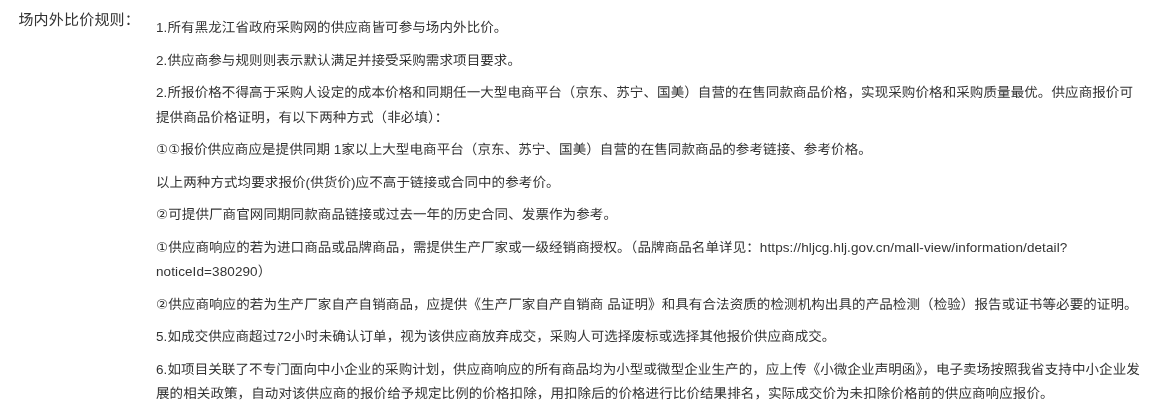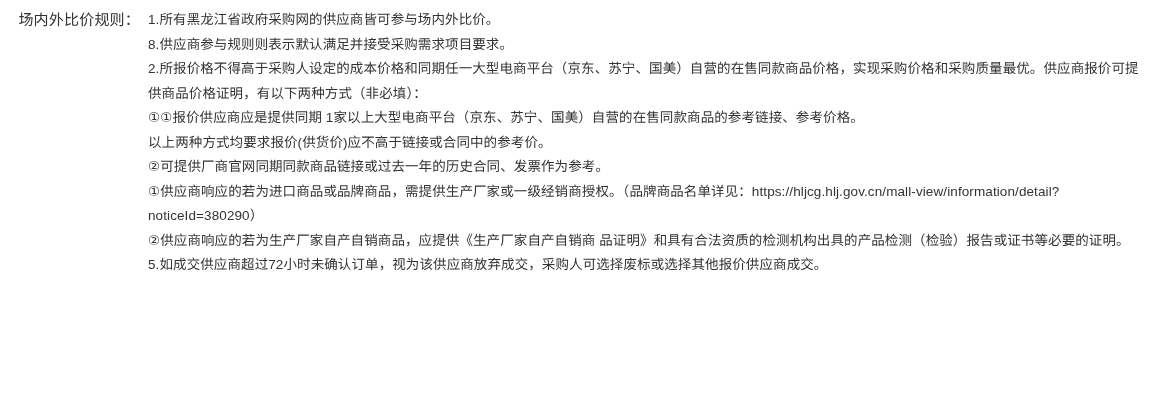--- a/index.html
+++ b/index.html
@@ -35,40 +35,41 @@
     letter-spacing: 0.2px;
   }
   .rule-body {
     flex: 1 1 auto;
     min-width: 0;
     font-size: 13.5px;
     line-height: 24.5px;
     color: #333333;
   }
   .rule-body p {
-    margin: 0;
+    margin: 8px;
     padding: 0;
     text-align: left;
     word-break: break-word;
     letter-spacing: 0.1px;
   }
   .rule-body p.hang {
     
     text-indent: 0;
   }
 </style>
 </head>
 <body>
 
 <div class="doc-wrap">
   <div class="rule-label">场内外比价规则：</div>
   <div class="rule-body">
     <p class="hang">1.所有黑龙江省政府采购网的供应商皆可参与场内外比价。</p>
-    <p class="hang">8.供应商参与规则则表示默认满足并接受采购需求项目要求。</p>
+    <p class="hang">2.供应商参与规则则表示默认满足并接受采购需求项目要求。</p>
     <p class="hang">2.所报价格不得高于采购人设定的成本价格和同期任一大型电商平台（京东、苏宁、国美）自营的在售同款商品价格，实现采购价格和采购质量最优。供应商报价可提供商品价格证明，有以下两种方式（非必填）：</p>
     <p class="hang">①①报价供应商应是提供同期 1家以上大型电商平台（京东、苏宁、国美）自营的在售同款商品的参考链接、参考价格。</p>
     <p class="hang">以上两种方式均要求报价(供货价)应不高于链接或合同中的参考价。</p>
     <p class="hang">②可提供厂商官网同期同款商品链接或过去一年的历史合同、发票作为参考。</p>
     <p class="hang">①供应商响应的若为进口商品或品牌商品，需提供生产厂家或一级经销商授权。（品牌商品名单详见：https://hljcg.hlj.gov.cn/mall-view/information/detail?noticeId=380290）</p>
     <p class="hang">②供应商响应的若为生产厂家自产自销商品，应提供《生产厂家自产自销商 品证明》和具有合法资质的检测机构出具的产品检测（检验）报告或证书等必要的证明。</p>
     <p class="hang">5.如成交供应商超过72小时未确认订单，视为该供应商放弃成交，采购人可选择废标或选择其他报价供应商成交。</p>
+    <p class="hang">6.如项目关联了不专门面向中小企业的采购计划，供应商响应的所有商品均为小型或微型企业生产的，应上传《小微企业声明函》，电子卖场按照我省支持中小企业发展的相关政策，自动对该供应商的报价给予规定比例的价格扣除，用扣除后的价格进行比价结果排名，实际成交价为未扣除价格前的供应商响应报价。</p>
   </div>
 </div>
 
 </body></html>

